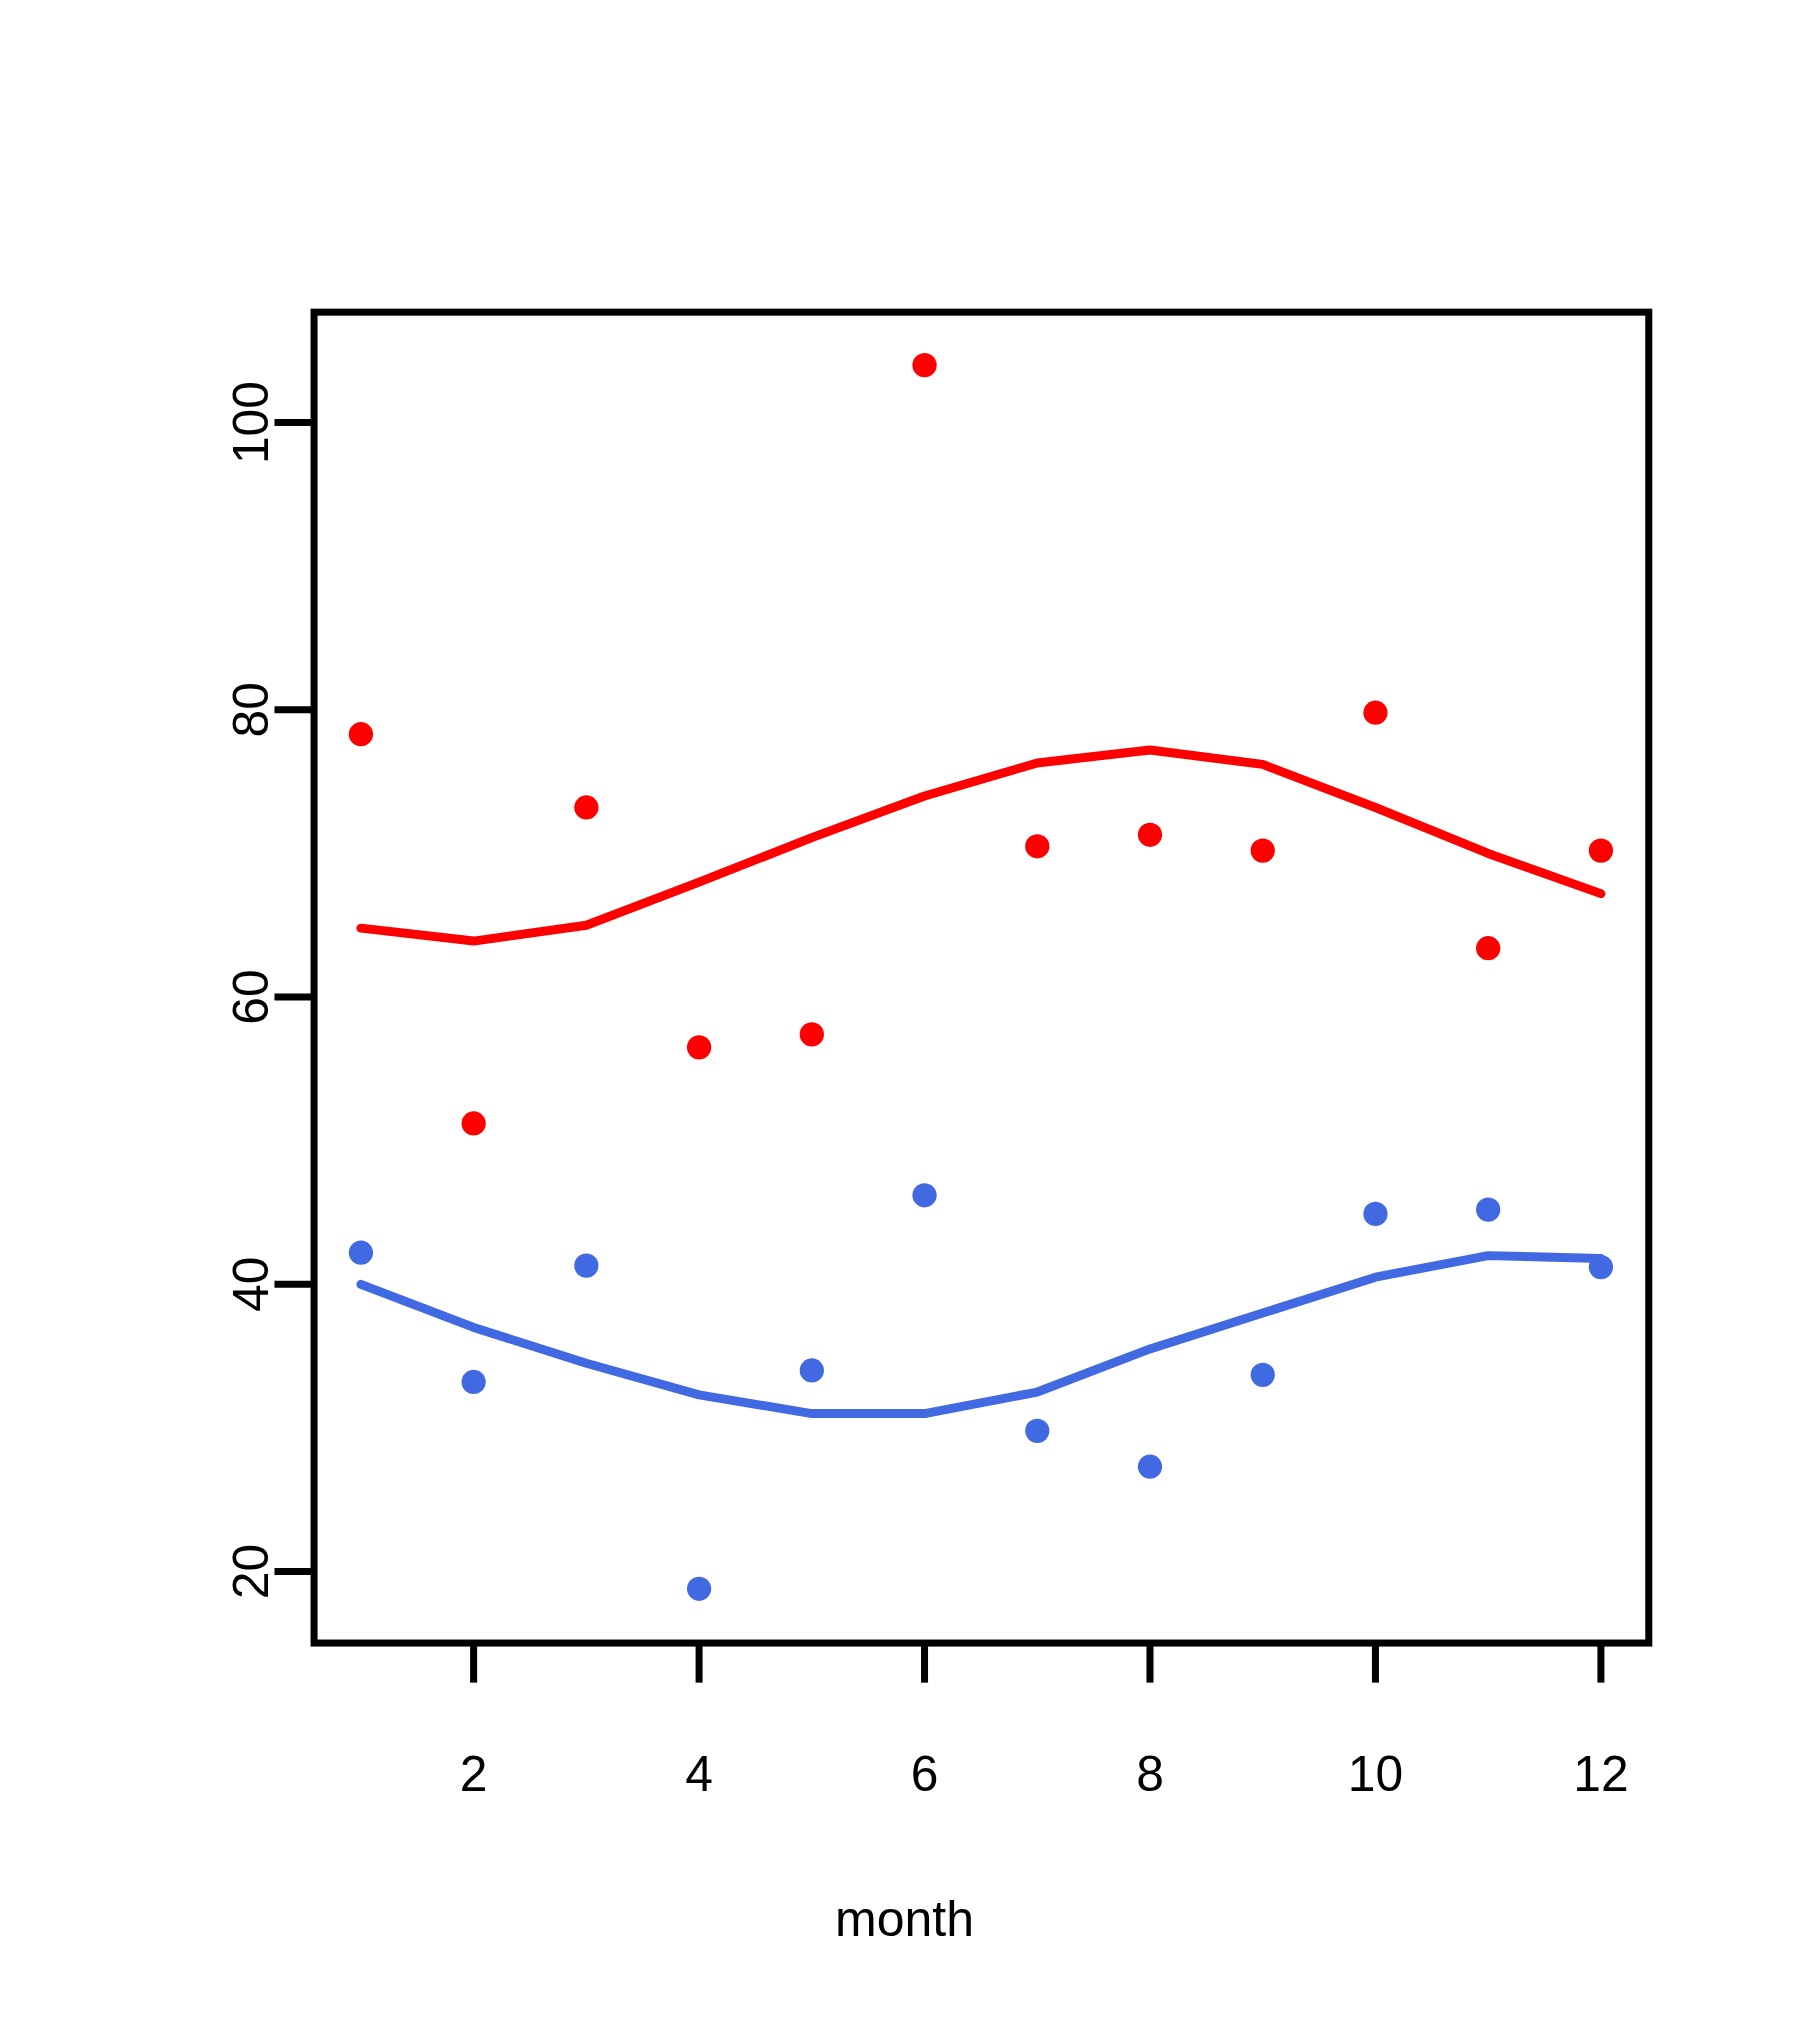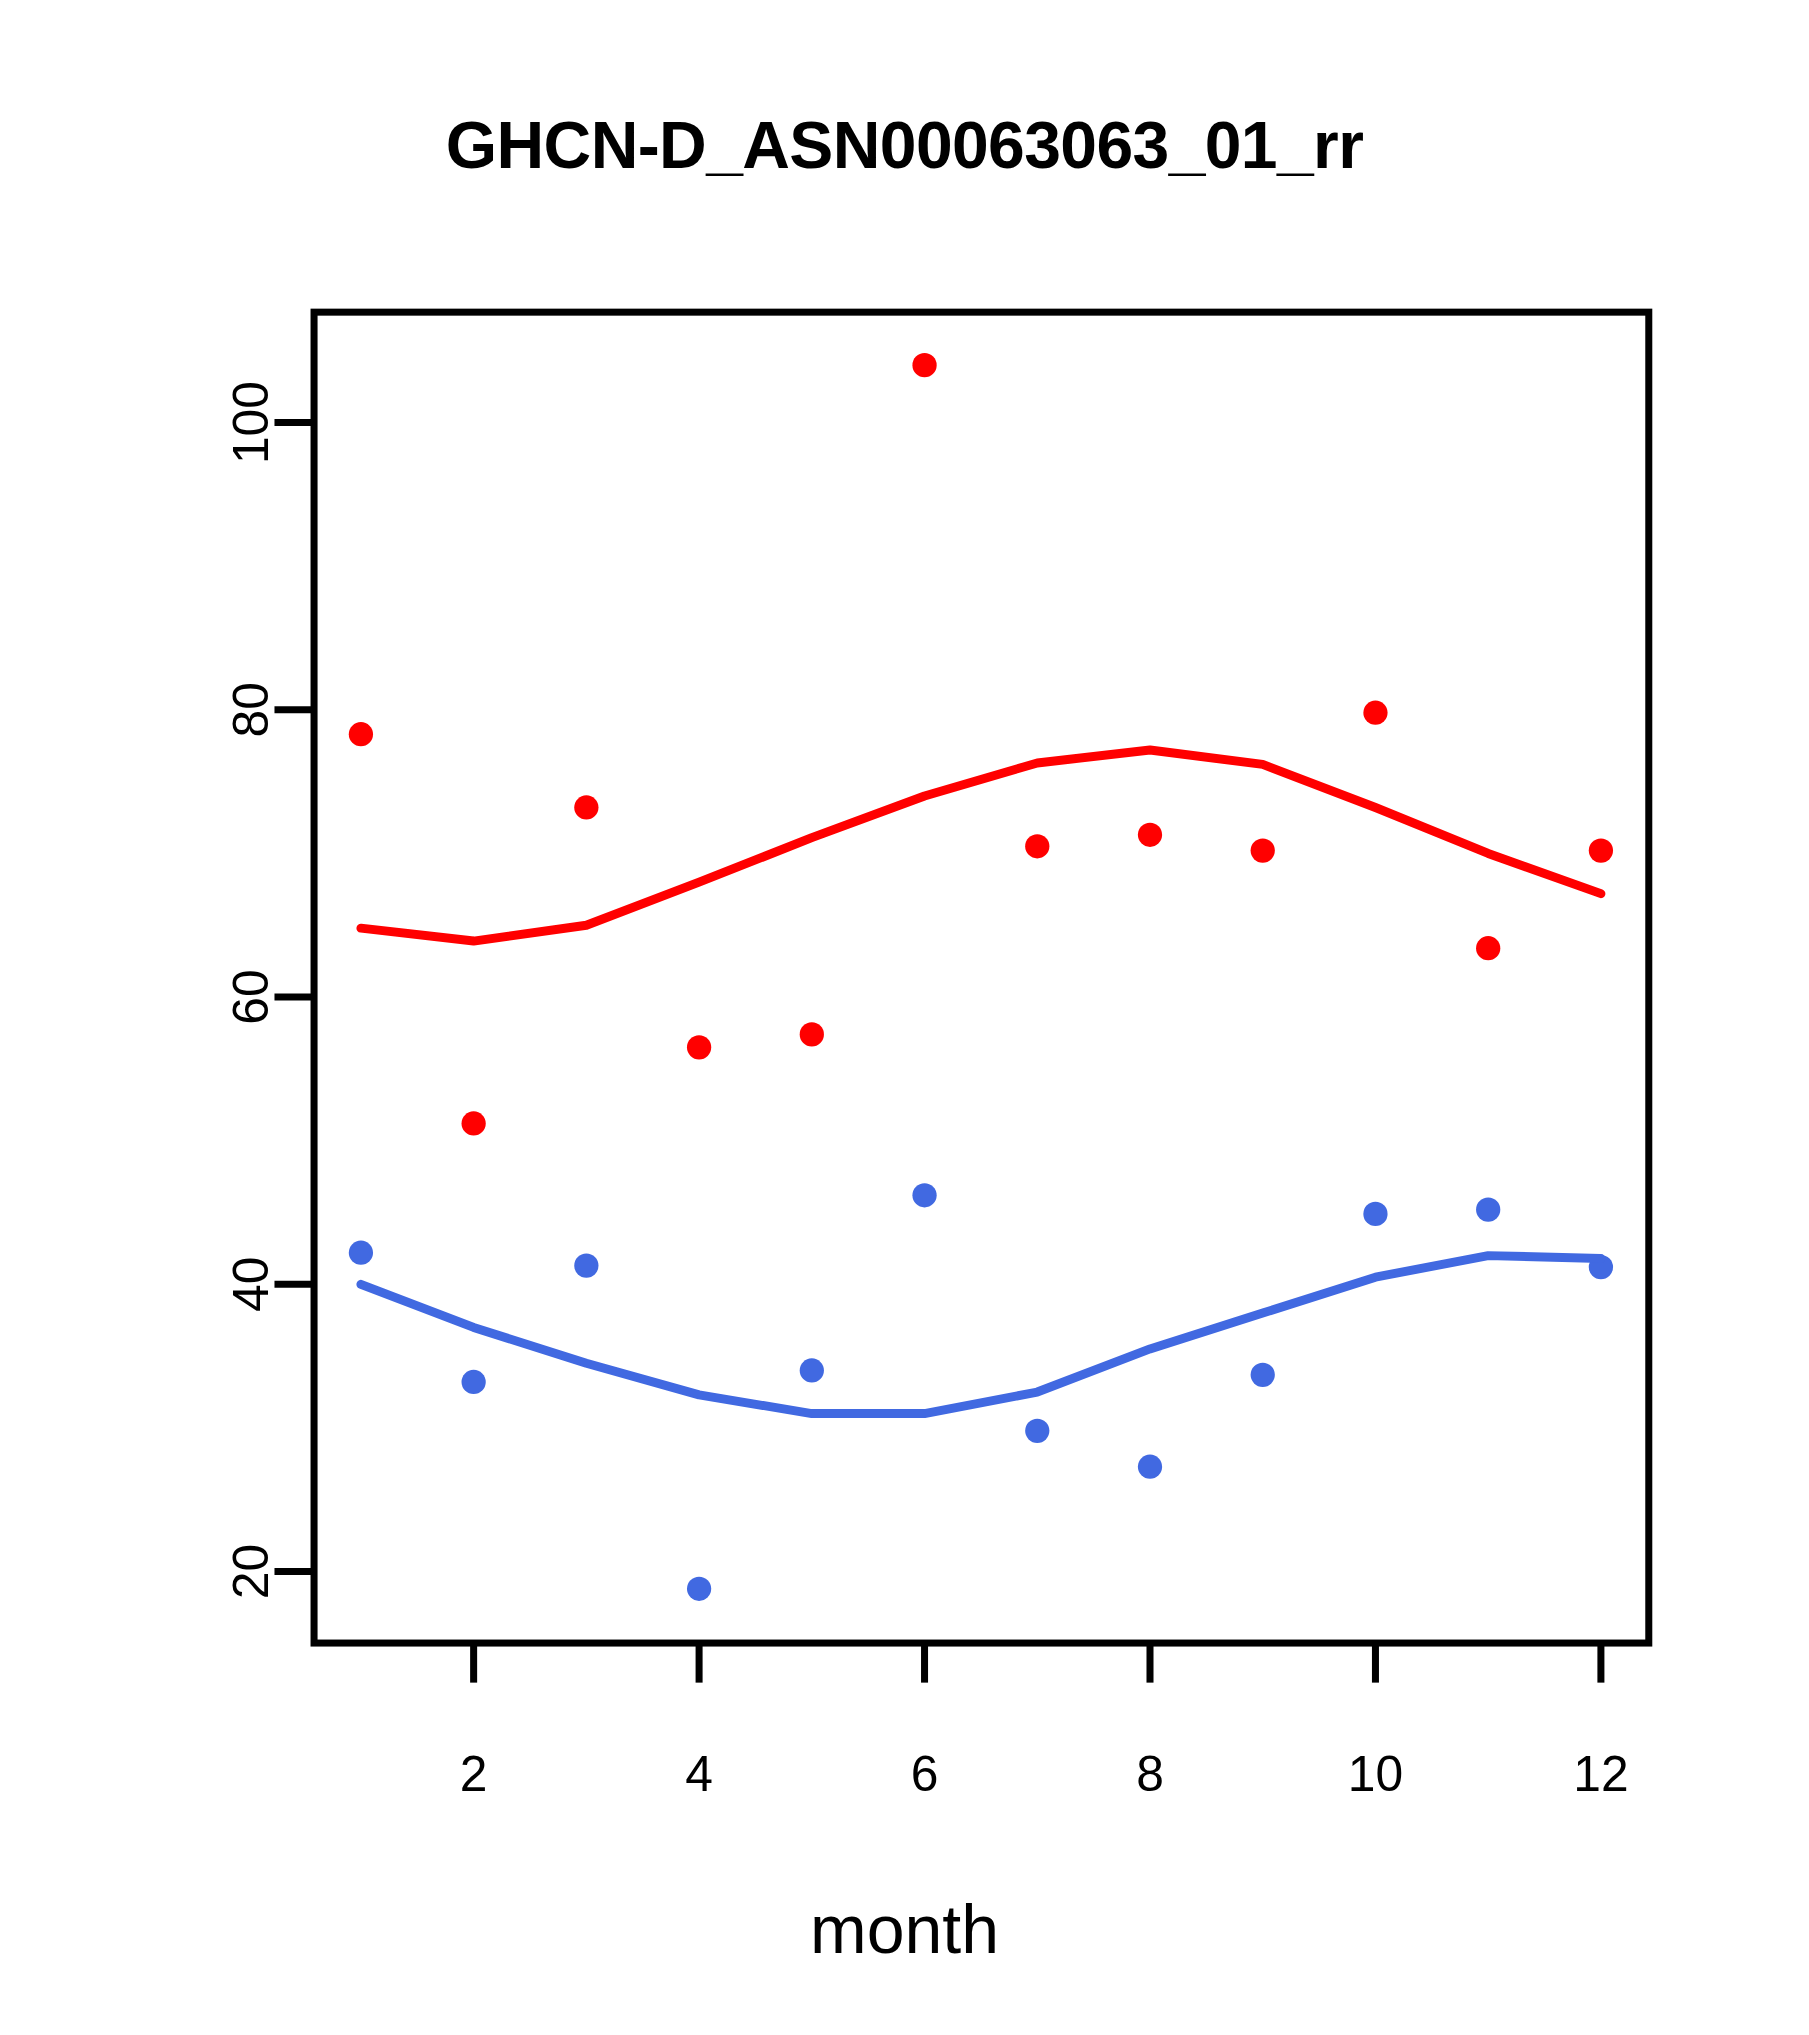--- a/index.html
+++ b/index.html
@@ -34,21 +34,21 @@
     color: #000000;
     white-space: nowrap;
   }
   #xlabel {
     position: absolute;
     left: 0;
     top: 1890px;
     width: 1809px;
     text-align: center;
     font-family: "Liberation Sans", sans-serif;
-    font-size: 68px;
+    font-size: 50px;
     color: #000000;
   }
   #svg-canvas {
     position: absolute;
     left: 0; top: 0;
   }
   .tick-label-x {
     font-family: "Liberation Sans", sans-serif;
     font-size: 78px;
     fill: #000000;
@@ -57,21 +57,20 @@
     font-family: "Liberation Sans", sans-serif;
     font-size: 78px;
     fill: #000000;
   }
 </style>
 </head>
 <body>
 
 <div id="figure">
 
-  <div id="plot-title">GHCN-D_ASN00063063_01_rr</div>
 
   <svg id="svg-canvas" width="1809" height="2035" viewBox="0 0 2834 3188">
 
     <rect id="plot-box" x="492" y="489" width="2091" height="2085" fill="none" stroke="#000000" stroke-width="11"></rect>
 
     <g id="y-ticks">
         <line x1="430" y1="2462" x2="492" y2="2462" stroke="#000000" stroke-width="11"></line>
         <line x1="430" y1="2012" x2="492" y2="2012" stroke="#000000" stroke-width="11"></line>
         <line x1="430" y1="1562" x2="492" y2="1562" stroke="#000000" stroke-width="11"></line>
         <line x1="430" y1="1112" x2="492" y2="1112" stroke="#000000" stroke-width="11"></line>

